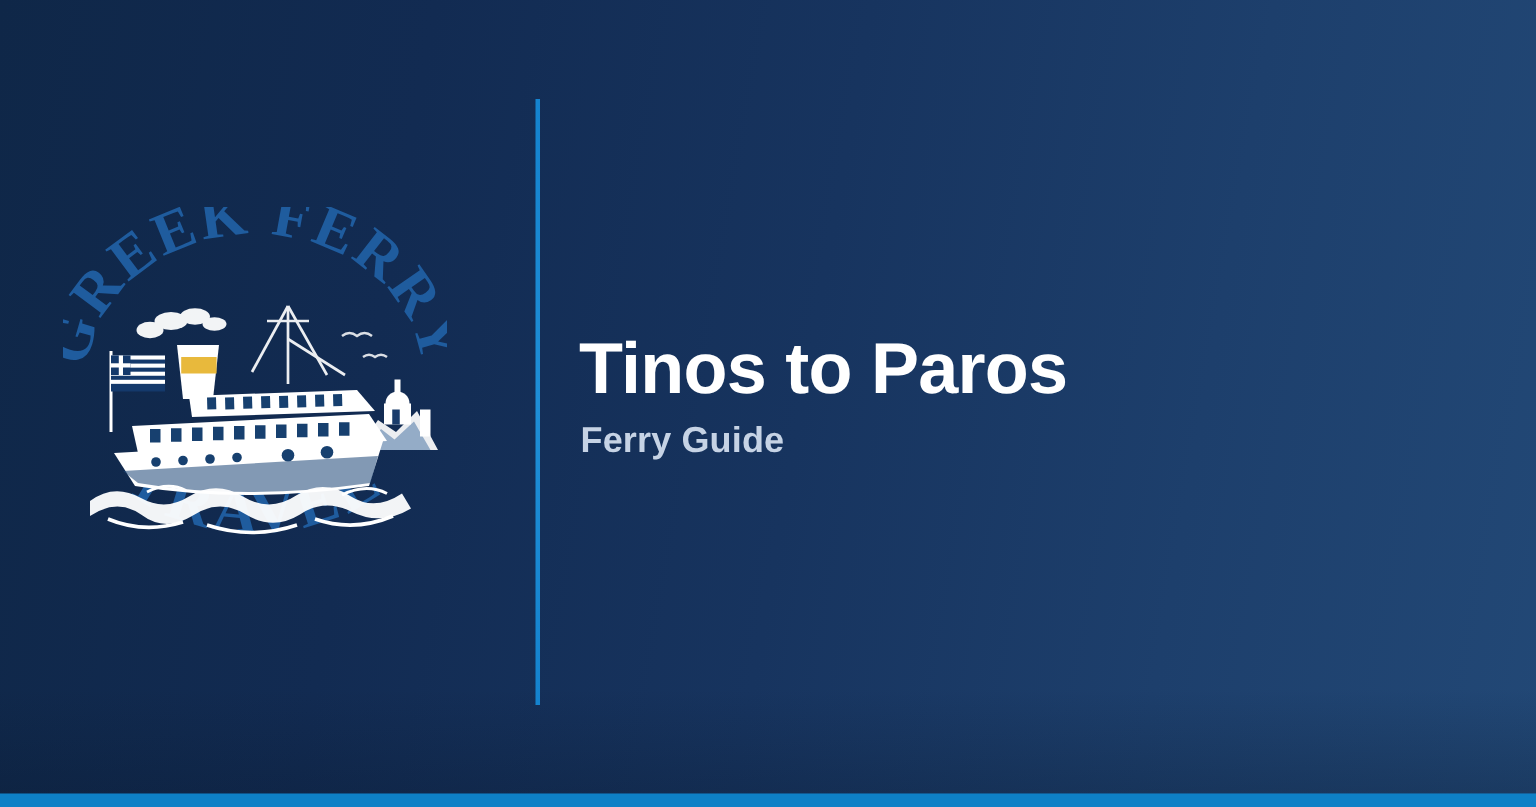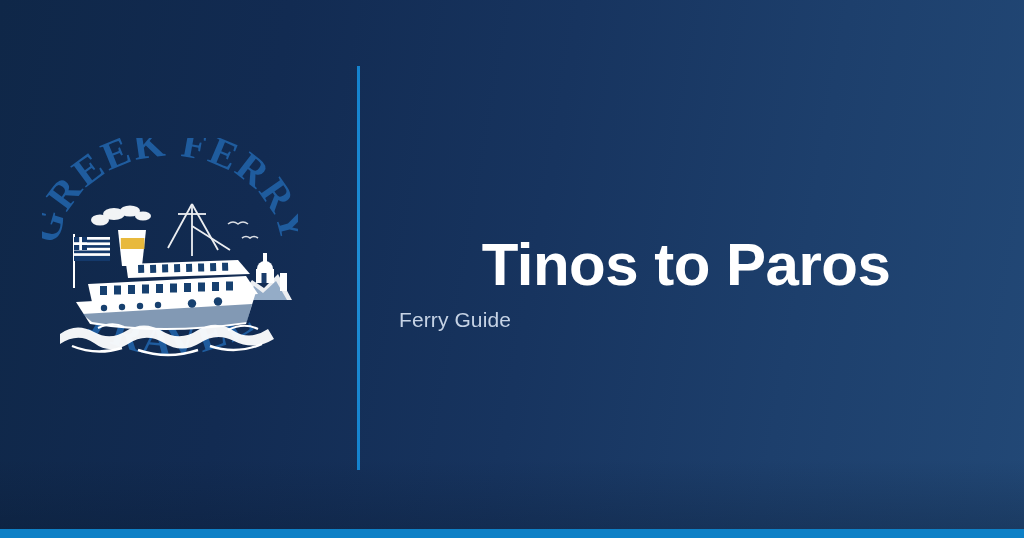--- a/index.html
+++ b/index.html
@@ -61,34 +61,33 @@
 
   
   .text-block {
     position: absolute;
     left: 386px;
     top: 222px;
     z-index: 3;
     width: 600px;
   }
   .title {
-    font-size: 60px;
+    font-size: 48px;
     font-weight: bold;
     color: #ffffff;
     letter-spacing: -0.5px;
     line-height: 1.04;
-    margin: 12px;
+    margin: 0;
     white-space: nowrap;
-    text-align: center;
   }
   .subtitle {
-    font-size: 21px;
-    font-weight: normal;
+    font-size: 24px;
+    font-weight: bold;
     color: #c6d3e5;
-    margin: 9px 0 0 13px;
+    margin: 9px 0 0 1px;
     letter-spacing: 0.1px;
     line-height: 1.1;
   }
 </style>
 </head>
 <body>
 
 <div class="banner">
 
   <div class="logo">

